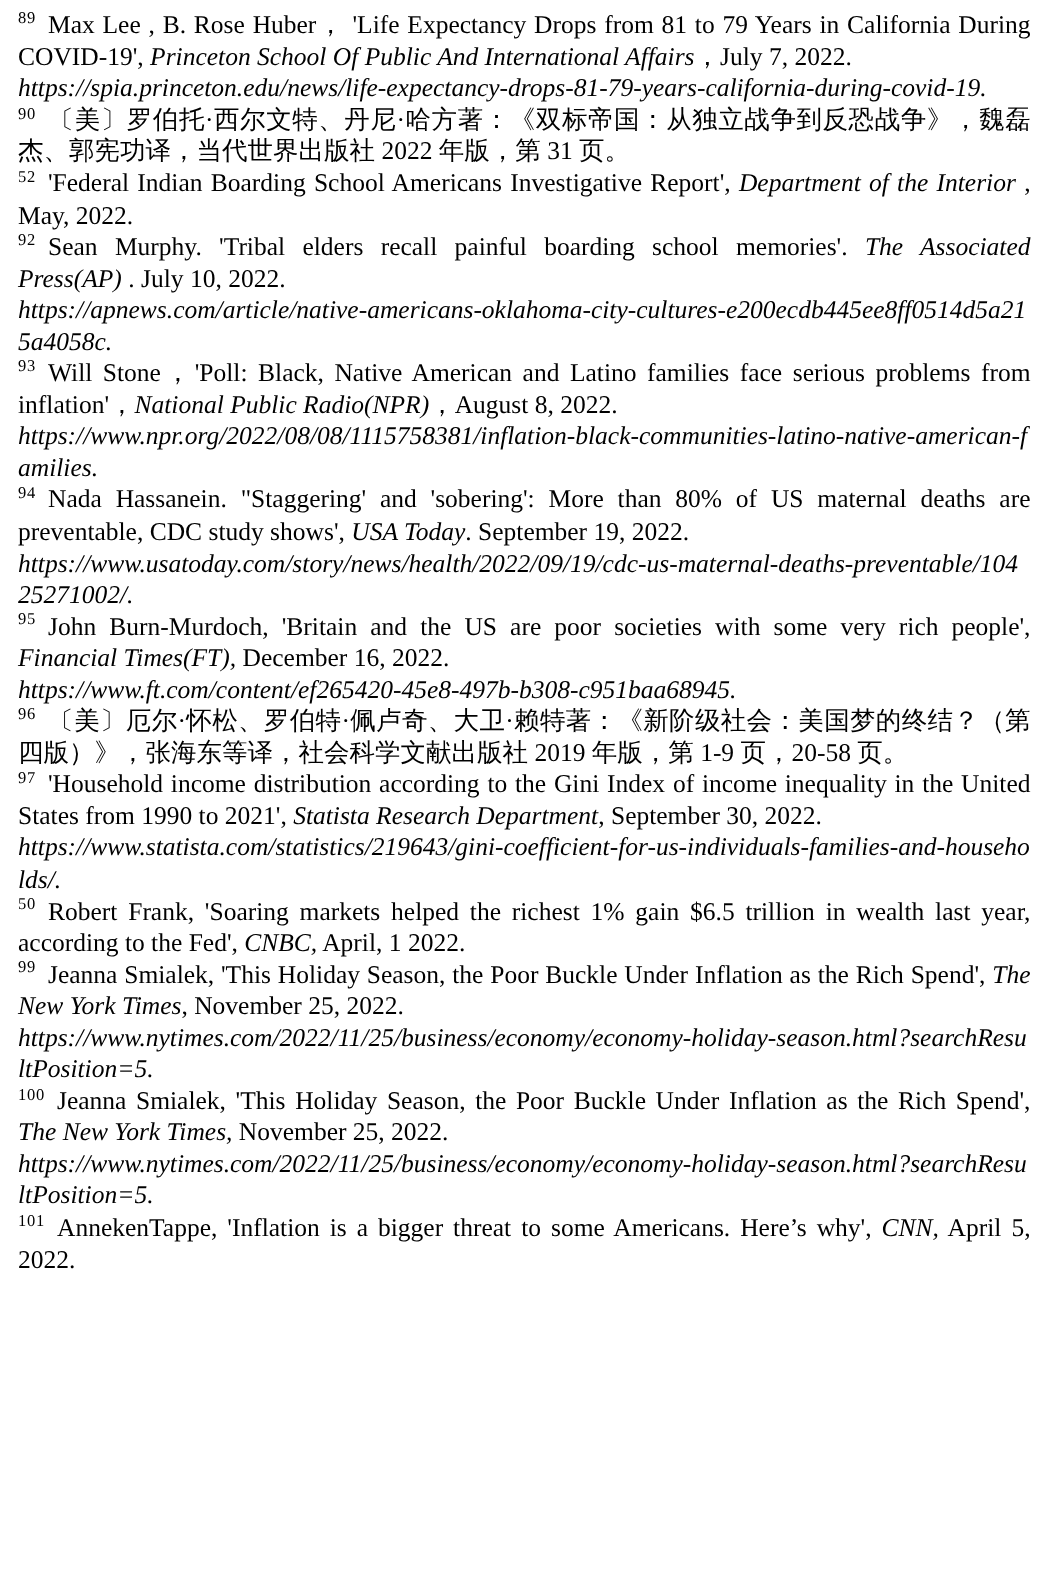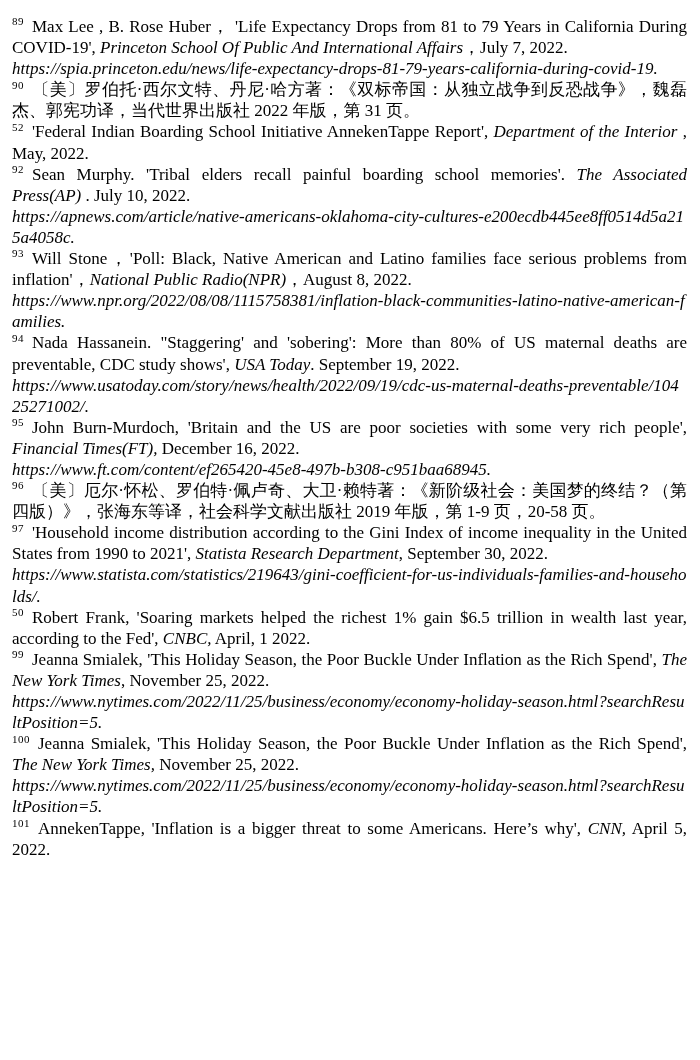--- a/index.html
+++ b/index.html
@@ -9,21 +9,21 @@
   }
   body {
     width: 700px;
     height: 1060px;
     overflow: hidden;
   }
   .page {
     box-sizing: border-box;
     width: 700px;
     height: 1060px;
-    padding: 16px 13px 0 12px;
+    padding: 6px 13px 0 12px;
     font-family: "Liberation Serif", "DejaVu Serif", serif;
     font-size: 17px;
     line-height: 21.1px;
     color: #000000;
     text-align: justify;
   }
   .footnote {
     margin: 0;
   }
   .fn-num {
@@ -46,21 +46,21 @@
 </style>
 </head>
 <body>
 
 <div class="page">
   <div id="footnotes-container">
   <div class="footnote"><sup class="fn-num">89</sup><span class="fn-body"><span>Max Lee , B. Rose Huber， 'Life Expectancy Drops from 81 to 79 Years in California During COVID-19', </span><i class="fn-italic">Princeton School Of Public And International Affairs</i><span>，July 7, 2022.</span><br><span class="fn-url">https://spia.princeton.edu/news/life-expectancy-drops-81-79-years-california-during-covid-19.</span></span></div>
 
   <div class="footnote"><sup class="fn-num">90</sup><span class="fn-body"><span>〔美〕罗伯托·西尔文特、丹尼·哈方著：《双标帝国：从独立战争到反恐战争》，魏磊杰、郭宪功译，当代世界出版社 2022 年版，第 31 页。</span></span></div>
 
-  <div class="footnote"><sup class="fn-num">52</sup><span class="fn-body"><span>'Federal Indian Boarding School Initiative AnnekenTappe Report', </span><i class="fn-italic">Department of the Interior</i><span> , May, 2022.</span></span></div>
+  <div class="footnote"><sup class="fn-num">52</sup><span class="fn-body"><span>'Federal Indian Boarding School Americans Investigative Report', </span><i class="fn-italic">Department of the Interior</i><span> , May, 2022.</span></span></div>
 
   <div class="footnote"><sup class="fn-num">92</sup><span class="fn-body"><span>Sean Murphy. 'Tribal elders recall painful boarding school memories'. </span><i class="fn-italic">The Associated Press(AP)</i><span> . July 10, 2022.</span><br><span class="fn-url">https://apnews.com/article/native-americans-oklahoma-city-cultures-e200ecdb445ee8ff0514d5a215a4058c.</span></span></div>
 
   <div class="footnote"><sup class="fn-num">93</sup><span class="fn-body"><span>Will Stone，'Poll: Black, Native American and Latino families face serious problems from inflation'，</span><i class="fn-italic">National Public Radio(NPR)</i><span>，August 8, 2022.</span><br><span class="fn-url">https://www.npr.org/2022/08/08/1115758381/inflation-black-communities-latino-native-american-families.</span></span></div>
 
   <div class="footnote"><sup class="fn-num">94</sup><span class="fn-body"><span>Nada Hassanein. "Staggering' and 'sobering': More than 80% of US maternal deaths are preventable, CDC study shows', </span><i class="fn-italic">USA Today</i><span>. September 19, 2022.</span><br><span class="fn-url">https://www.usatoday.com/story/news/health/2022/09/19/cdc-us-maternal-deaths-preventable/10425271002/.</span></span></div>
 
   <div class="footnote"><sup class="fn-num">95</sup><span class="fn-body"><span>John Burn-Murdoch, 'Britain and the US are poor societies with some very rich people', </span><i class="fn-italic">Financial Times(FT),</i><span> December 16, 2022.</span><br><span class="fn-url">https://www.ft.com/content/ef265420-45e8-497b-b308-c951baa68945.</span></span></div>
 
   <div class="footnote"><sup class="fn-num">96</sup><span class="fn-body"><span>〔美〕厄尔·怀松、罗伯特·佩卢奇、大卫·赖特著：《新阶级社会：美国梦的终结？（第四版）》，张海东等译，社会科学文献出版社 2019 年版，第 1-9 页，20-58 页。</span></span></div>

